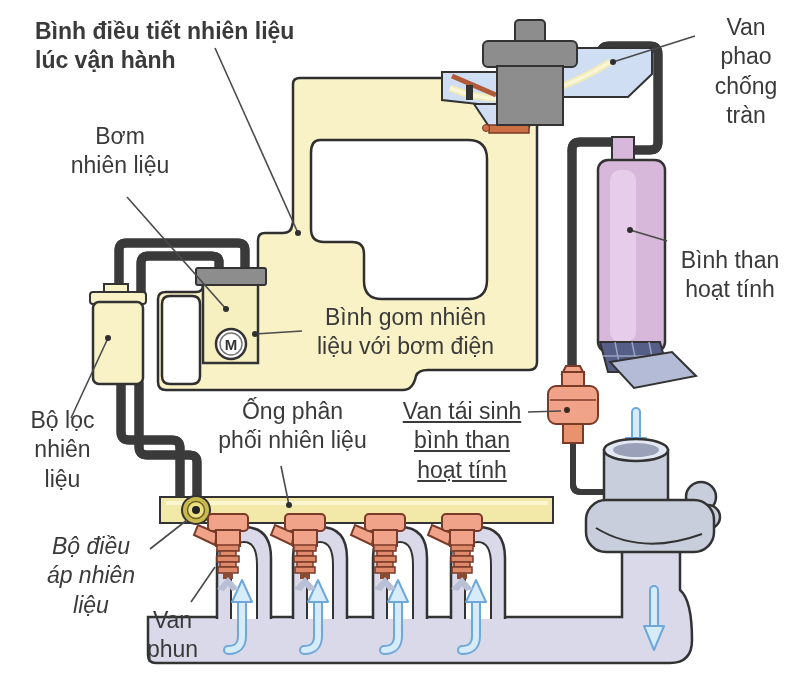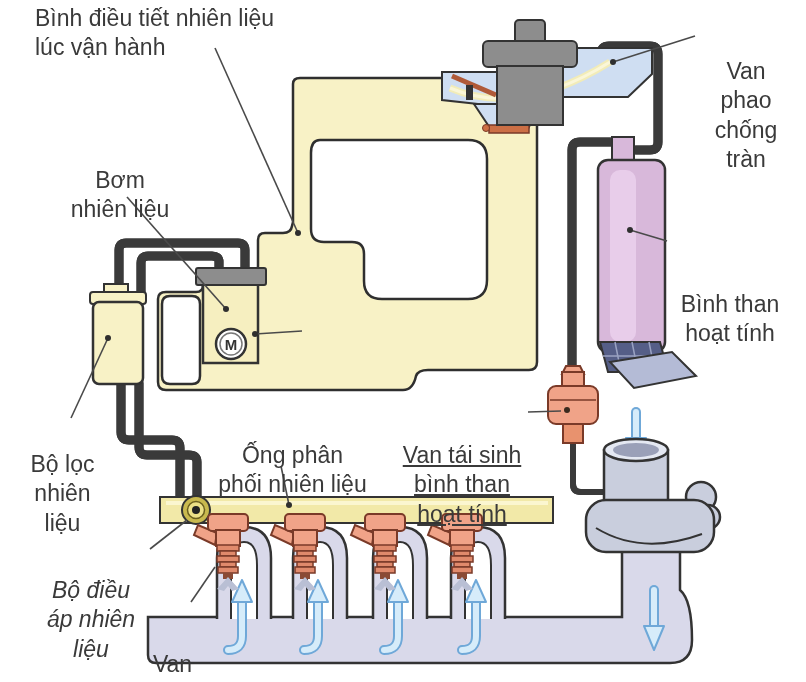--- a/index.html
+++ b/index.html
@@ -1,21 +1,21 @@
 <!DOCTYPE html>
 <html><head>
 <meta charset="utf-8">
 <style>
   html,body{margin:0;padding:0;background:#ffffff;}
   #stage{position:relative;width:806px;height:682px;background:#ffffff;overflow:hidden;
          font-family:"Liberation Sans", sans-serif;}
   #stage svg{position:absolute;left:0;top:0;}
   .label{position:absolute;font-size:23px;line-height:1.28;color:#3a3a3a;
          white-space:pre-line;font-family:"Liberation Sans", sans-serif;}
-  .center{text-align:center;margin-top:44px;}
+  .center{text-align:center;}
   
   .tank{fill:#f8f2c6;stroke:#2f2f2f;stroke-width:2.5;}
   .pipeO path{stroke:#3a3a3a;stroke-width:9;fill:none;stroke-linejoin:round;stroke-linecap:round;}
   .pipeC use{stroke:#f0ecc2;stroke-width:5;fill:none;stroke-linejoin:round;stroke-linecap:round;}
   .tpipeO path{stroke:#3a3a3a;stroke-width:6;fill:none;stroke-linejoin:round;stroke-linecap:round;}
   .tpipeC use{stroke:#e9e1a4;stroke-width:3;fill:none;}
   .gray{fill:#8d8d8d;stroke:#333;stroke-width:2;}
   .blue{fill:#cfdef2;stroke:#333;stroke-width:2;}
   .salmon{fill:#f0a388;stroke:#7a3a28;stroke-width:2;}
   .salmond{fill:#e08a6c;stroke:#7a3a28;stroke-width:1.5;}
@@ -242,30 +242,32 @@
     <line class="leader" x1="71" y1="418" x2="108" y2="338"></line>
         <circle class="dot" cx="108" cy="338" r="3"></circle>
     <line class="leader" x1="281" y1="466" x2="289" y2="505"></line>
         <circle class="dot" cx="289" cy="505" r="3"></circle>
     <line class="leader" x1="528" y1="412" x2="561" y2="411"></line>
     <line class="leader" x1="150" y1="549" x2="187" y2="520"></line>
     <line class="leader" x1="191" y1="602" x2="215" y2="567"></line>
   </g>
 </svg>
 
-<div class="label" style="left:35px;top:4px;width:310px;">Bình điều tiết nhiên liệu
+<div class="label" style="left:35px;top:17px;width:310px;font-weight:bold;">Bình điều tiết nhiên liệu
 lúc vận hành</div>
 <div class="label center" style="left:696px;top:13px;width:100px;">Van
 phao
 chống
 tràn</div>
 <div class="label center" style="left:40px;top:122px;width:160px;">Bơm
 nhiên liệu</div>
 <div class="label center" style="left:655px;top:246px;width:150px;">Bình than
 hoạt tính</div>
+<div class="label center" style="left:288px;top:303px;width:235px;">Bình gom nhiên
+liệu với bơm điện</div>
 <div class="label center" style="left:10px;top:406px;width:105px;text-align:center;">Bộ lọc
 nhiên
 liệu</div>
 <div class="label center" style="left:195px;top:397px;width:195px;text-align:center;">Ống phân
 phối nhiên liệu</div>
 <div class="label center" style="left:392px;top:397px;width:140px;text-decoration:underline;">Van tái sinh
 bình than
 hoạt tính</div>
 <div class="label center" style="left:25px;top:532px;width:132px;font-style:italic;">Bộ điều
 áp nhiên

